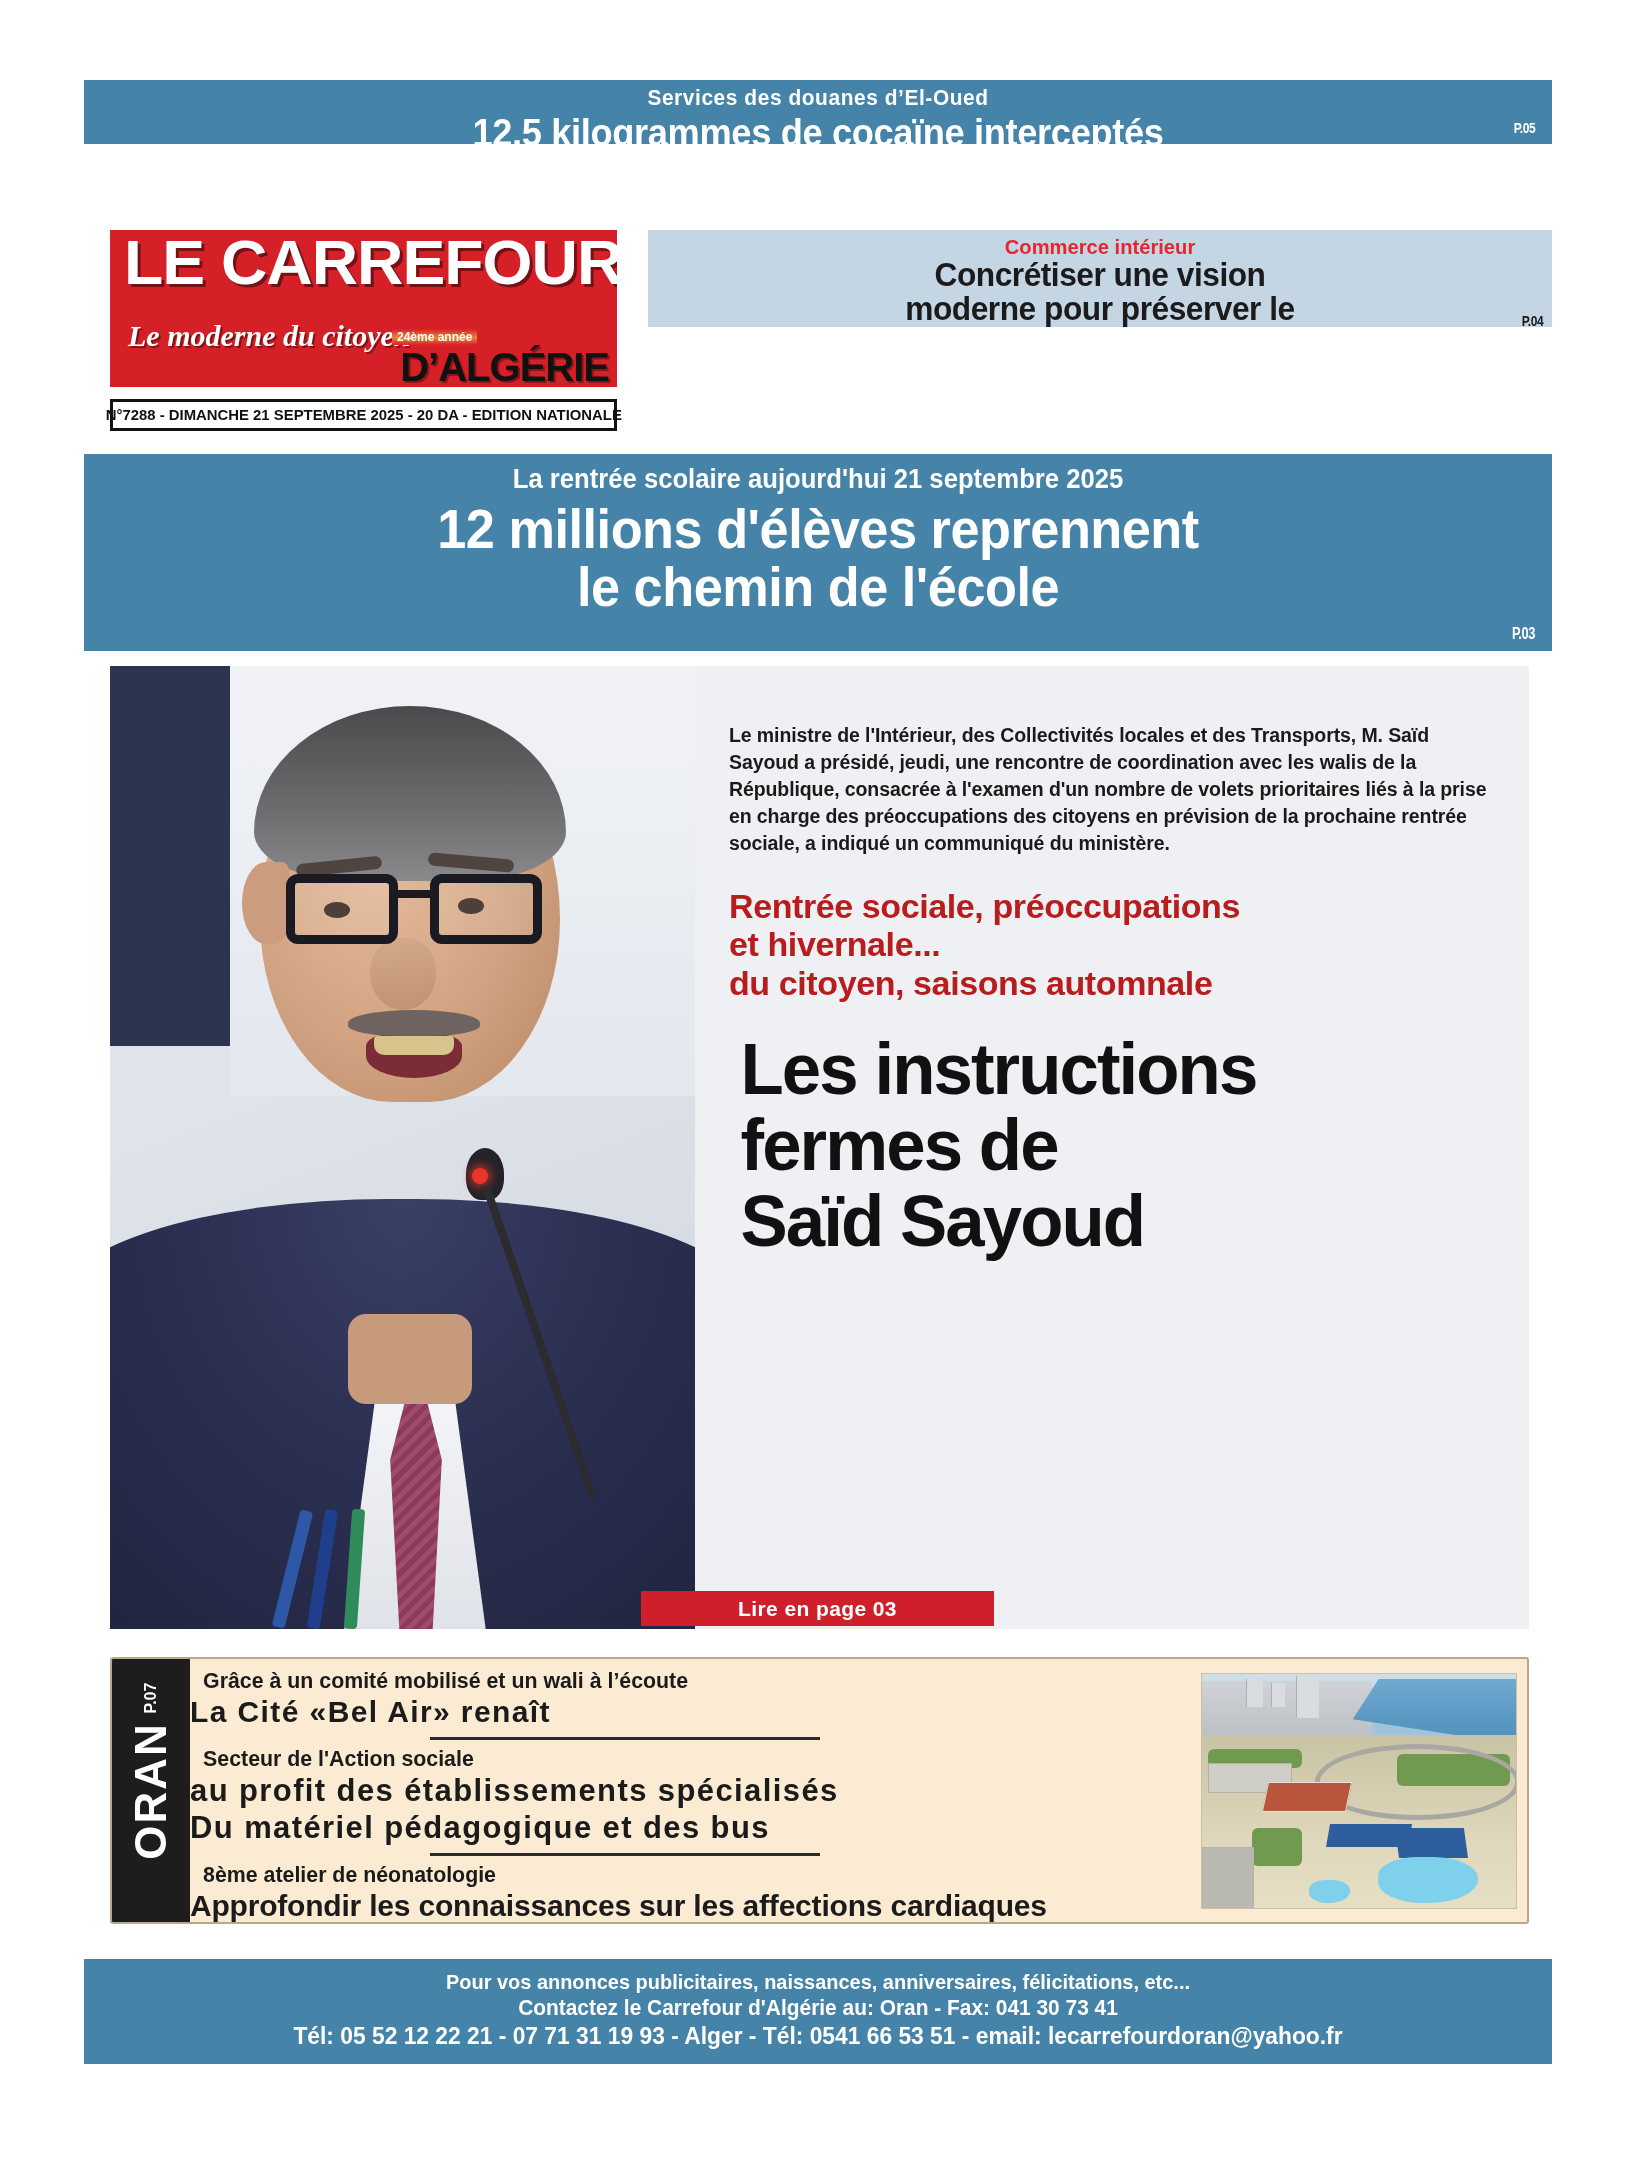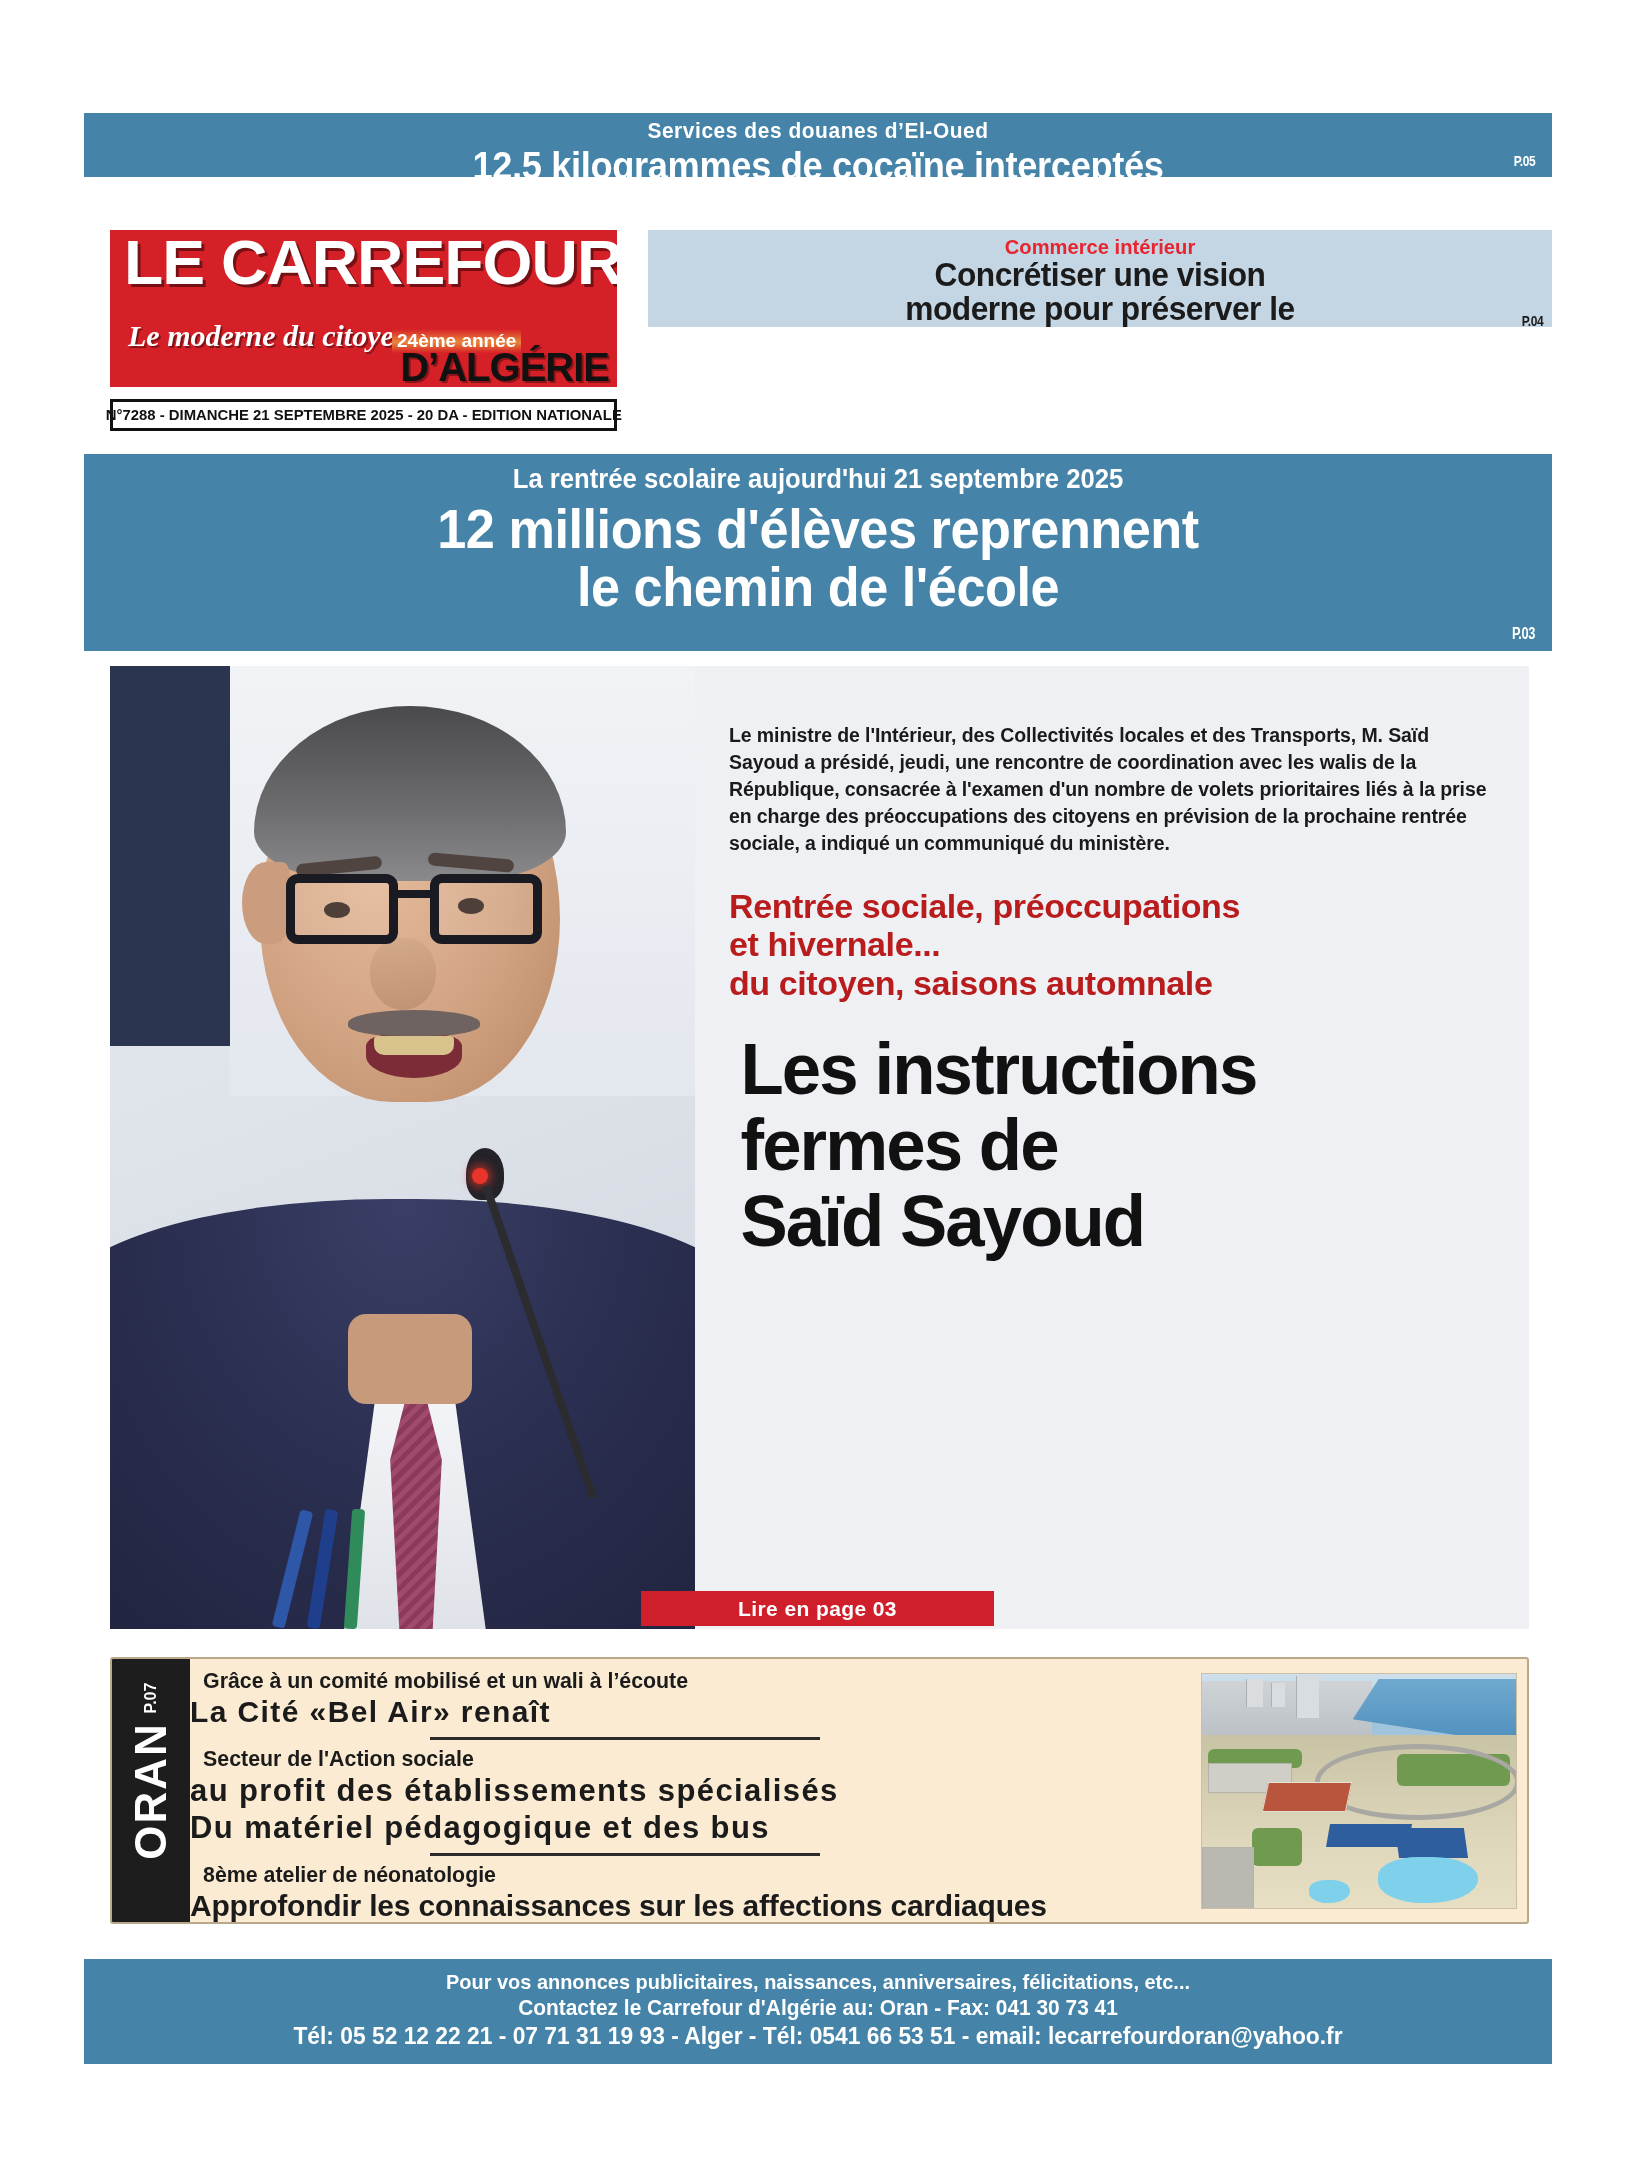--- a/index.html
+++ b/index.html
@@ -18,21 +18,21 @@
     position: relative;
     width: 1636px;
     height: 2167px;
     background: #ffffff;
     box-sizing: border-box;
   }
 
   
   .top-banner {
     position: absolute;
-    left: 84px; top: 113px;
+    left: 84px; top: 80px;
     width: 1468px; height: 64px;
     background: #4584a8;
     text-align: center;
     box-sizing: border-box;
   }
   .top-banner .kicker {
     font-size: 22px;
     font-weight: bold;
     color: #ffffff;
     letter-spacing: .6px;
@@ -87,21 +87,21 @@
     font-style: italic;
     font-weight: bold;
     font-size: 30px;
     color: #ffffff;
     text-shadow: 2px 2px 0 rgba(0,0,0,.4);
     white-space: nowrap;
   }
   .mast-year {
     position: absolute;
     left: 282px; top: 99px;
-    font-size: 19px;
+    font-size: 12px;
     font-weight: bold;
     color: #ffffff;
     background: linear-gradient(180deg,#d62027 0%,#e8863a 55%,#d62027 100%);
     padding: 1px 5px;
     white-space: nowrap;
   }
   .mast-algerie {
     position: absolute;
     right: 8px; bottom: -3px;
     font-size: 40px;

